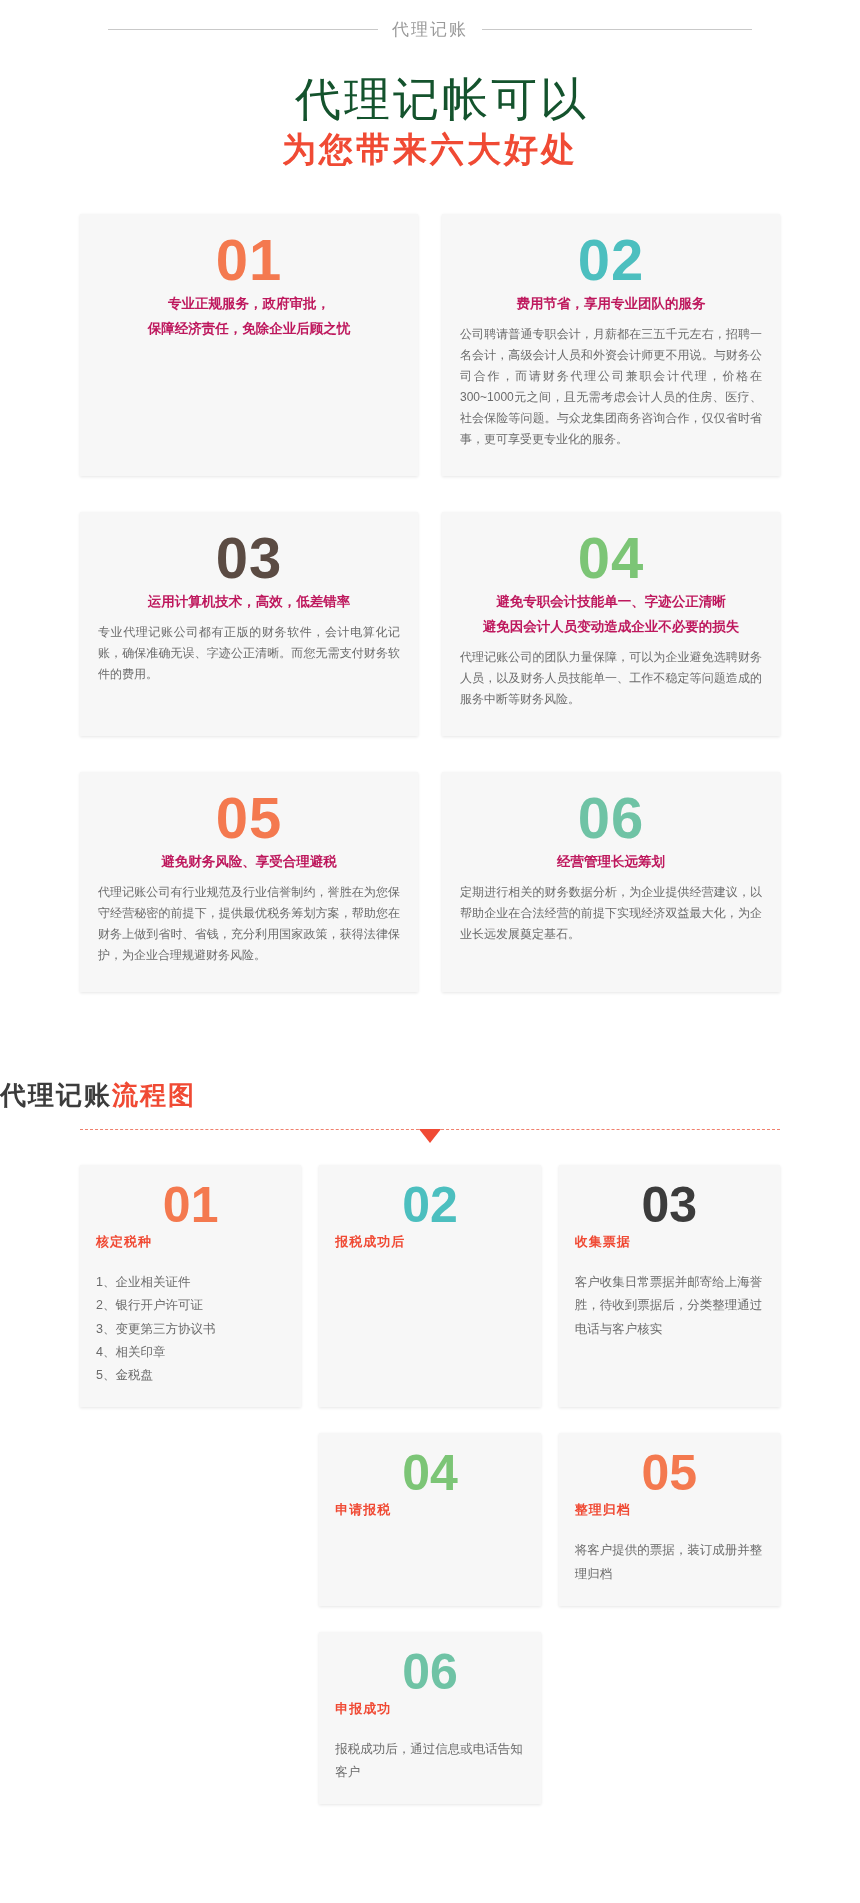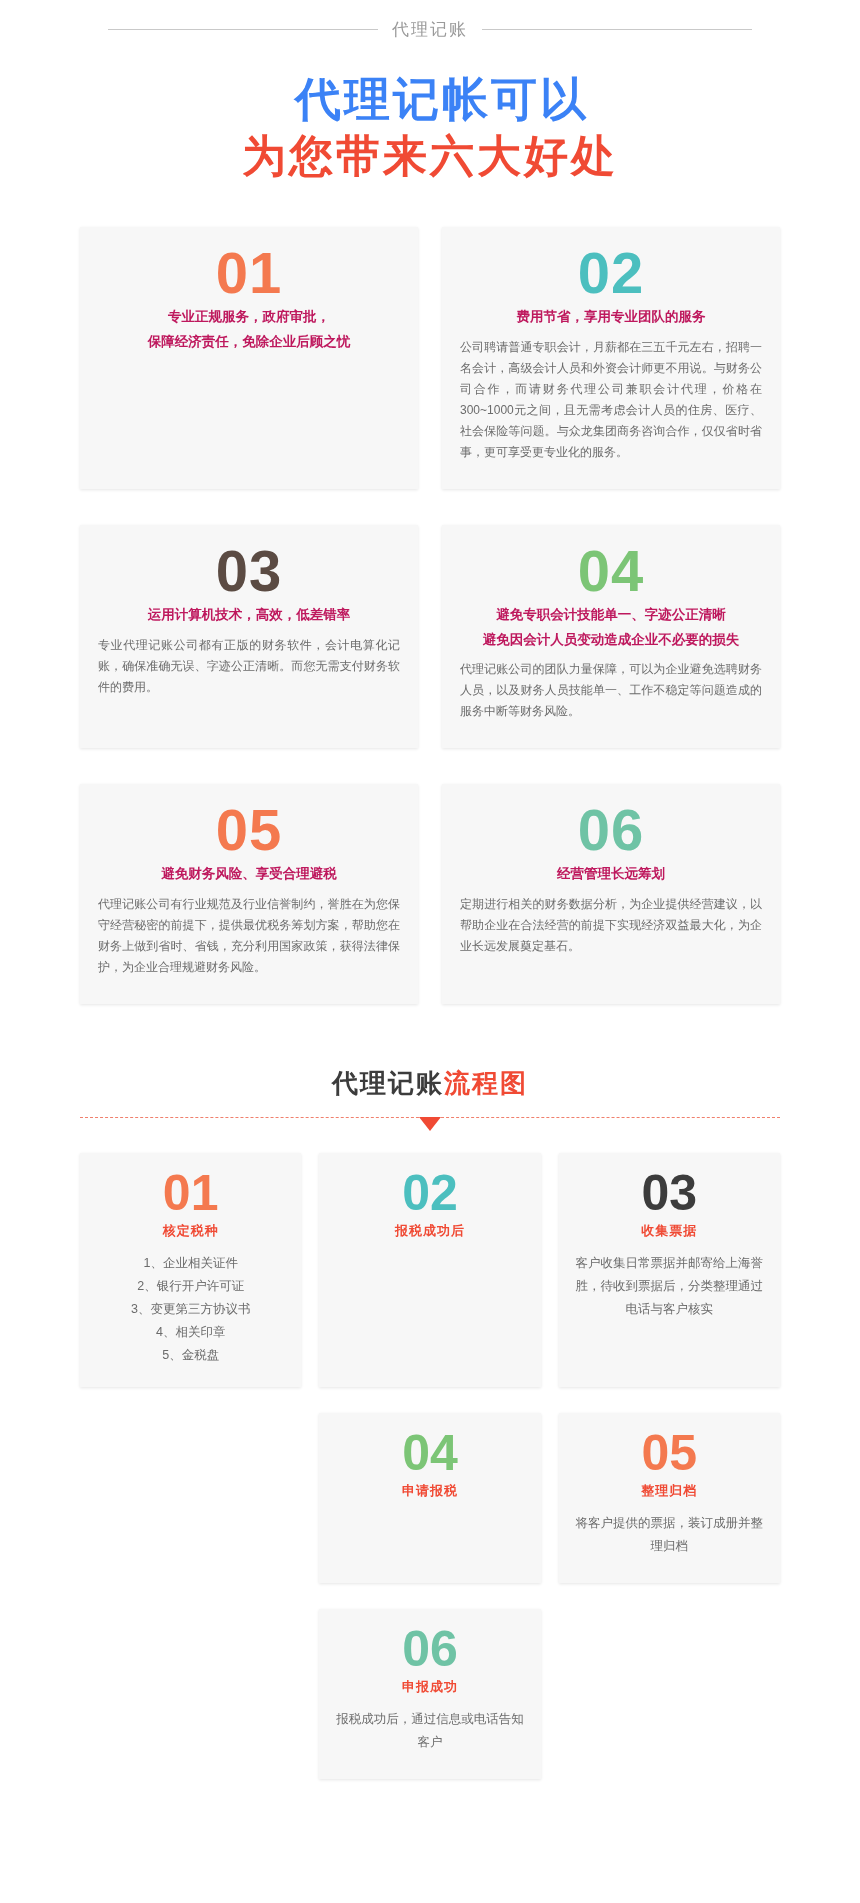--- a/index.html
+++ b/index.html
@@ -35,28 +35,28 @@
     white-space: nowrap;
   }
 
   
   .headline {
     text-align: center;
     margin-top: 26px;
   }
   .headline .l1 {
     font-size: 46px;
-    font-weight: bold;
-    color: #3b82f6;
+    font-weight: normal;
+    color: #14532d;
     letter-spacing: 3px;
     line-height: 1.15;
     padding-left: 24px;
   }
   .headline .l2 {
-    font-size: 44px;
+    font-size: 34px;
     font-weight: bold;
     color: #f04a34;
     letter-spacing: 3px;
     line-height: 1.25;
     margin-top: 2px;
   }
 
   
   .benefits {
     width: 700px;
@@ -90,22 +90,22 @@
   .card .body {
     font-size: 12px;
     color: #6b6b6b;
     line-height: 1.75;
     margin-top: 8px;
     text-align: justify;
   }
 
   
   .flow-title {
-    text-align: center;
-    margin-top: 62px;
+    text-align: left;
+    margin-top: 86px;
     font-size: 26px;
     font-weight: bold;
     letter-spacing: 2px;
   }
   .flow-title .dark { color: #3c3c3c; }
   .flow-title .accent { color: #f04a34; }
 
   .flow-divider {
     position: relative;
     width: 700px;
@@ -142,33 +142,31 @@
     box-shadow: 0 1px 3px rgba(0,0,0,0.10);
     min-height: 170px;
   }
   .fcard .num {
     text-align: center;
     font-size: 50px;
     font-weight: bold;
     line-height: 1.05;
   }
   .fcard .sub {
-    text-align: center;
     font-size: 13px;
     font-weight: bold;
     color: #f04a34;
     margin-top: 2px;
     letter-spacing: 1px;
   }
   .fcard .body {
     font-size: 12.5px;
     color: #6b6b6b;
     line-height: 1.85;
-    margin-top: 12px;
-    text-align: center;
+    margin-top: 20px;
   }
   .r2 { grid-column: 2 / span 1; }
   .r3 { grid-column: 2 / span 1; }
 </style>
 </head>
 <body>
 
 <div class="top-ribbon">
   <div class="line"></div>
   <div class="rib-text">代理记账</div>

